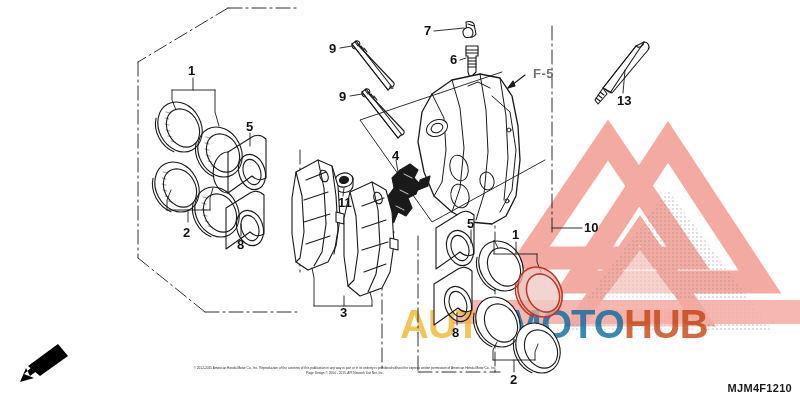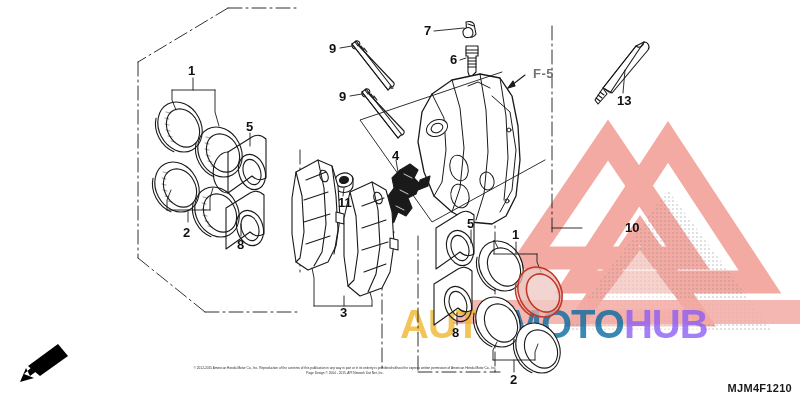--- a/index.html
+++ b/index.html
@@ -8,21 +8,21 @@
   #stage svg{position:absolute;left:0;top:0;}
   .callout{position:absolute;font-family:"Liberation Sans",sans-serif;font-size:13px;font-weight:700;color:#111;line-height:1;}
   .f5lbl{position:absolute;font-size:13px;font-weight:700;color:#737373;letter-spacing:.5px;}
   .partno{position:absolute;right:8px;bottom:6px;font-size:11px;font-weight:700;color:#1a1a1a;letter-spacing:.3px;margin-top:8px;}
   .copy{position:absolute;font-size:3.2px;color:#2a2a2a;text-align:center;line-height:1.5;width:330px;left:180px;top:366px;}
   .wm{position:absolute;pointer-events:none;}
   .wmtext{position:absolute;left:400px;top:302px;font-size:40px;font-weight:700;letter-spacing:-1px;white-space:nowrap;}
   .wmtext span{opacity:.78;}
   .w-auto{color:#f0b429;}
   .w-moto{color:#0369a1;}
-  .w-hub{color:#8b5cf6;}
+  .w-hub{color:#c2410c;}
 </style>
 </head>
 <body>
 
 <div id="stage">
 
   <svg class="wm" width="800" height="400" viewBox="0 0 800 400">
     <defs>
       <pattern id="dots" width="4" height="4" patternUnits="userSpaceOnUse">
         <rect width="4" height="4" fill="#ffffff" fill-opacity="0"></rect>
@@ -343,21 +343,21 @@
   <div class="callout" style="left:424px;top:24px;">7</div>
   <div class="callout" style="left:450px;top:53px;">6</div>
   <div class="callout" style="left:617px;top:94px;">13</div>
   <div class="callout" style="left:392px;top:149px;">4</div>
   <div class="callout" style="left:338px;top:196px;">11</div>
   <div class="callout" style="left:340px;top:306px;">3</div>
   <div class="callout" style="left:467px;top:217px;">5</div>
   <div class="callout" style="left:512px;top:228px;">1</div>
   <div class="callout" style="left:452px;top:326px;">8</div>
   <div class="callout" style="left:510px;top:373px;">2</div>
-  <div class="callout" style="left:584px;top:221px;margin-left:41px;">10</div>
+  <div class="callout" style="left:584px;top:221px;">10</div>
 
   <div class="f5lbl" style="left:533px;top:66px;">F-5</div>
 
   <div class="copy">
     <div>© 2012-2015 American Honda Motor Co., Inc. Reproduction of the contents of this publication in any way in part or in its entirety is prohibited without the express written permission of American Honda Motor Co., Inc.</div>
     <div>Page Design © 2004 - 2015, API Network Dot Net, Inc.</div>
   </div>
 
   <div class="partno">MJM4F1210</div>
 </div>

